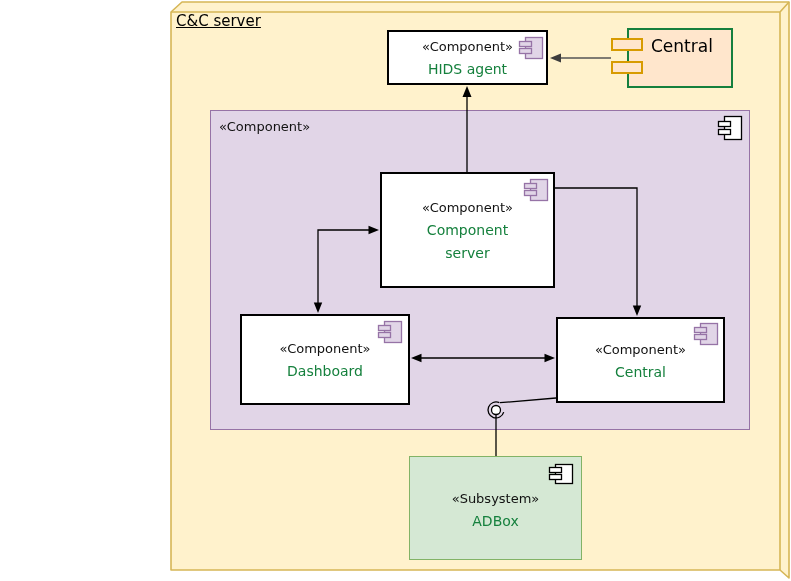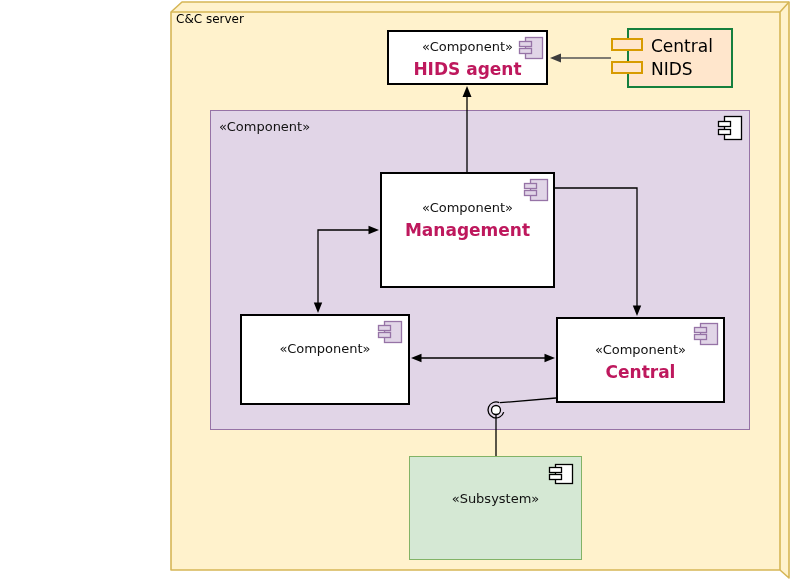--- a/index.html
+++ b/index.html
@@ -2,24 +2,24 @@
 <html><head>
 <meta charset="utf-8">
 <style>
   html,body{margin:0;padding:0;background:#ffffff;}
   .canvas{position:relative;width:791px;height:581px;background:#ffffff;
           font-family:"DejaVu Sans",sans-serif;color:#000;overflow:hidden;}
   .layer{position:absolute;left:0;top:0;}
   .node{position:absolute;box-sizing:border-box;text-align:center;}
   .white-node{background:#ffffff;border:2px solid #000000;z-index:3;}
   .stereo{font-size:13px;line-height:23px;color:#111111;}
-  .nname{font-size:17px;line-height:23px;font-weight:bold;color:#be185d;}
+  .nname{font-size:14px;line-height:23px;font-weight:normal;color:#15803d;}
   .corner-icon{position:absolute;}
-  .container-title{position:absolute;left:176px;top:12px;font-size:12px;
-          z-index:4;}
+  .container-title{position:absolute;left:176px;top:12px;font-size:15px;
+          text-decoration:underline;z-index:4;}
   .xdr-box{position:absolute;left:210px;top:110px;width:540px;height:320px;
           background:#E1D5E7;border:1.5px solid #9673A6;box-sizing:border-box;z-index:1;}
   .xdr-head{position:absolute;left:8px;top:4px;text-align:left;}
   .nids-main{position:absolute;left:627px;top:28px;width:106px;height:60px;
           background:#FFE6CC;border:2px solid #15803d;box-sizing:border-box;z-index:3;
           text-align:left;padding:5px 0 0 22px;font-size:17px;line-height:23px;}
   .nids-tab{position:absolute;width:32px;height:13px;background:#FFE6CC;
           border:2px solid #D79B00;box-sizing:border-box;z-index:3;}
   .adbox{position:absolute;left:409px;top:456px;width:173px;height:104px;
           background:#D5E8D4;border:1.5px solid #82B366;box-sizing:border-box;
@@ -86,56 +86,58 @@
     <div class="nname">HIDS agent</div>
     <svg class="corner-icon" style="right:2px;top:4px" width="26" height="24" viewBox="0 0 26 24">
       <rect x="7.5" y="1.5" width="17" height="21" fill="#E1D5E7" stroke="#9673A6" stroke-width="1.3"></rect>
       <rect x="1.5" y="5.5" width="12" height="5" fill="#E1D5E7" stroke="#9673A6" stroke-width="1.3"></rect>
       <rect x="1.5" y="12.5" width="12" height="5" fill="#E1D5E7" stroke="#9673A6" stroke-width="1.3"></rect>
     </svg>
   </div>
 
   <div class="nids-main">
     <div>Central</div>
-    <div>NIDS</div>
   </div>
   <div class="nids-tab" style="left:611px;top:38px"></div>
   <div class="nids-tab" style="left:611px;top:61px"></div>
 
   <div class="node white-node mgmt">
     <div class="stereo">«Component»</div>
-    <div class="nname">Management</div>
+    <div class="nname">Component</div>
+    <div class="nname">server</div>
     <svg class="corner-icon" style="right:4px;top:4px" width="26" height="24" viewBox="0 0 26 24">
       <rect x="7.5" y="1.5" width="17" height="21" fill="#E1D5E7" stroke="#9673A6" stroke-width="1.3"></rect>
       <rect x="1.5" y="5.5" width="12" height="5" fill="#E1D5E7" stroke="#9673A6" stroke-width="1.3"></rect>
       <rect x="1.5" y="12.5" width="12" height="5" fill="#E1D5E7" stroke="#9673A6" stroke-width="1.3"></rect>
     </svg>
   </div>
 
   <div class="node white-node dash">
     <div class="stereo">«Component»</div>
+    <div class="nname">Dashboard</div>
     <svg class="corner-icon" style="right:5px;top:4px" width="26" height="24" viewBox="0 0 26 24">
       <rect x="7.5" y="1.5" width="17" height="21" fill="#E1D5E7" stroke="#9673A6" stroke-width="1.3"></rect>
       <rect x="1.5" y="5.5" width="12" height="5" fill="#E1D5E7" stroke="#9673A6" stroke-width="1.3"></rect>
       <rect x="1.5" y="12.5" width="12" height="5" fill="#E1D5E7" stroke="#9673A6" stroke-width="1.3"></rect>
     </svg>
   </div>
 
   <div class="node white-node idx">
     <div class="stereo">«Component»</div>
     <div class="nname">Central</div>
     <svg class="corner-icon" style="right:4px;top:3px" width="26" height="24" viewBox="0 0 26 24">
       <rect x="7.5" y="1.5" width="17" height="21" fill="#E1D5E7" stroke="#9673A6" stroke-width="1.3"></rect>
       <rect x="1.5" y="5.5" width="12" height="5" fill="#E1D5E7" stroke="#9673A6" stroke-width="1.3"></rect>
       <rect x="1.5" y="12.5" width="12" height="5" fill="#E1D5E7" stroke="#9673A6" stroke-width="1.3"></rect>
     </svg>
   </div>
 
   <div class="adbox">
     <div class="stereo">«Subsystem»</div>
+    <div class="nname">ADBox</div>
     <svg class="corner-icon" style="right:7px;top:6px" width="26" height="22" viewBox="0 0 26 22">
       <rect x="7.5" y="1.5" width="17" height="19" fill="#ffffff" stroke="#000000" stroke-width="1.3"></rect>
       <rect x="1.5" y="4.5" width="12" height="5" fill="#ffffff" stroke="#000000" stroke-width="1.3"></rect>
       <rect x="1.5" y="11.5" width="12" height="5" fill="#ffffff" stroke="#000000" stroke-width="1.3"></rect>
     </svg>
   </div>
 
   <div class="container-title">C&amp;C server</div>
 
 </div>

